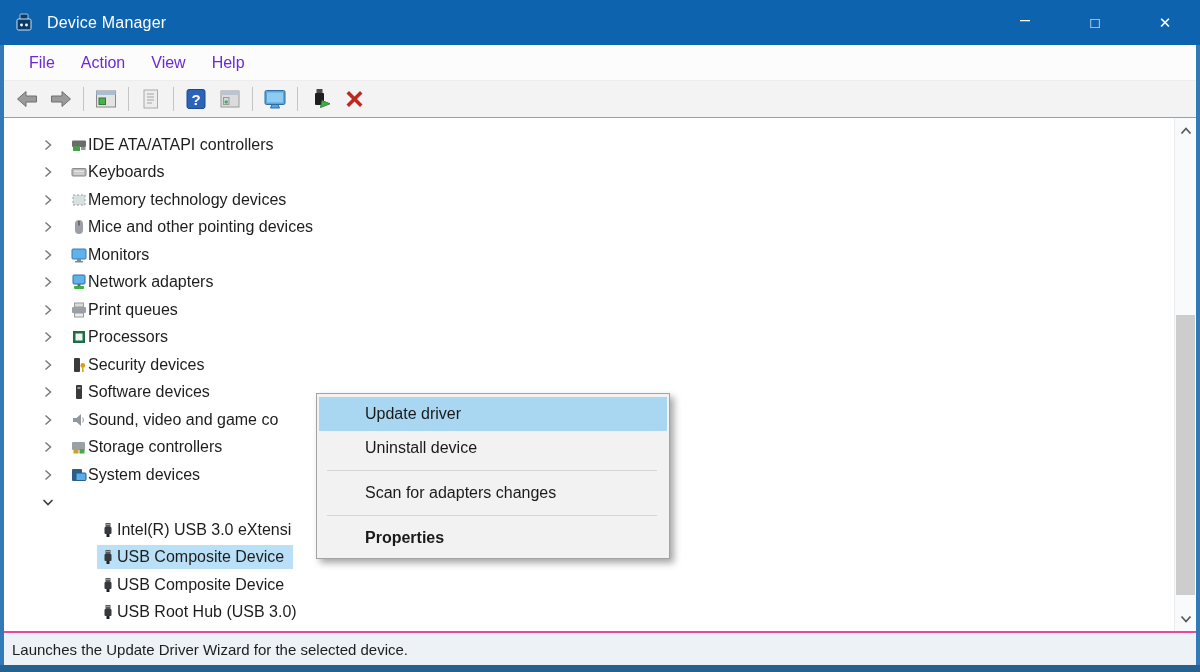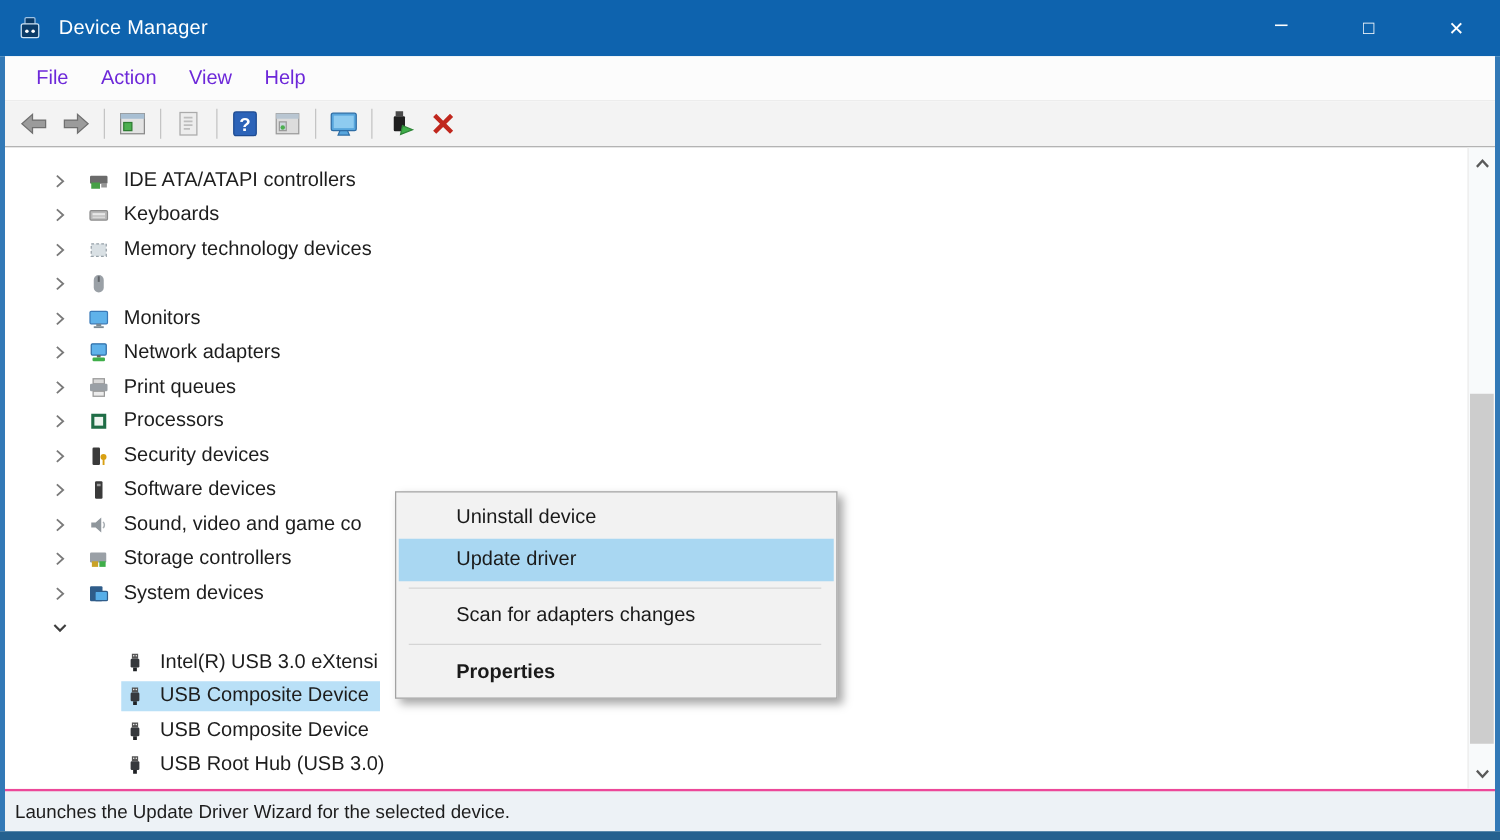--- a/index.html
+++ b/index.html
@@ -35,21 +35,21 @@
   .tsep { width:1px; height:24px; background:#c4c4c4; margin:0 5px; }
 
   
   .content { flex:1; position:relative; background:#fff; overflow:hidden; }
   .tree { padding-top:13px; }
   .tree-row { height:27.5px; display:flex; align-items:center; font-size:16px; color:#1d1d1d; white-space:nowrap; }
   .tree-row.lvl0 { padding-left:36px; }
   .tree-row.lvl1 { padding-left:93px; }
   .chev { width:16px; height:16px; margin-right:12px; flex:0 0 16px; }
   .chev svg { display:block; width:16px; height:16px; }
-  .rowc { display:flex; align-items:center; gap:12px; padding:3px 9px 3px 3px; }
+  .rowc { display:flex; align-items:center; gap:1px; padding:3px 9px 3px 3px; }
   .rowc.selected { background:var(--selection,#b9e0f7); }
   .nicon { width:16px; height:16px; flex:0 0 16px; }
   .nicon svg { display:block; width:16px; height:16px; }
 
   
   .scrollbar { position:absolute; top:0; right:0; bottom:0; width:22px; background:#f8fafb; border-left:1px solid #ececec; }
   .sb-btn { position:absolute; left:0; width:100%; height:20px; display:flex; align-items:center; justify-content:center; }
   .sb-btn svg { width:12px; height:9px; display:block; }
   .sb-up { top:2px; } .sb-down { bottom:2px; }
   .sb-thumb { position:absolute; left:1px; right:1px; top:197px; height:280px; background:#cdcdcd; }
@@ -237,20 +237,21 @@
                 <path d="M5.5 3.5 L10.5 8 L5.5 12.5" fill="none" stroke="#7a7a7a" stroke-width="1.5"></path>
               </svg>
             </span>
             <span class="rowc">
               <span class="nicon">
                 <svg viewBox="0 0 16 16">
                   <rect x="4" y="1" width="8" height="14" rx="4" fill="#9aa0a6"></rect>
                   <rect x="7.2" y="2" width="1.6" height="4.5" fill="#5f6368"></rect>
                 </svg>
               </span>
+              <span>Mice and other pointing devices</span>
             </span>
           </div>
           <div class="tree-row lvl0">
             <span class="chev">
               <svg viewBox="0 0 16 16">
                 <path d="M5.5 3.5 L10.5 8 L5.5 12.5" fill="none" stroke="#7a7a7a" stroke-width="1.5"></path>
               </svg>
             </span>
             <span class="rowc">
               <span class="nicon">
@@ -454,22 +455,22 @@
                   <rect x="4.5" y="5" width="7" height="7" rx="1" fill="#36393d"></rect>
                   <rect x="6.5" y="12" width="3" height="3" fill="#1f2225"></rect>
                 </svg>
               </span>
               <span>USB Root Hub (USB 3.0)</span>
             </span>
           </div>
         </div>
 
       <div class="ctxmenu">
+          <div class="citem hl">Update driver</div>
           <div class="citem">Uninstall device</div>
-          <div class="citem hl">Update driver</div>
           <div class="csep"></div>
           <div class="citem">Scan for adapters changes</div>
           <div class="csep"></div>
           <div class="citem bold">Properties</div>
         </div>
 
       <div class="scrollbar">
         <div class="sb-btn sb-up">
           <svg viewBox="0 0 12 9">
               <path d="M1.5 7.5 L6 2.5 L10.5 7.5" fill="none" stroke="#5a5a5a" stroke-width="1.8"></path>

